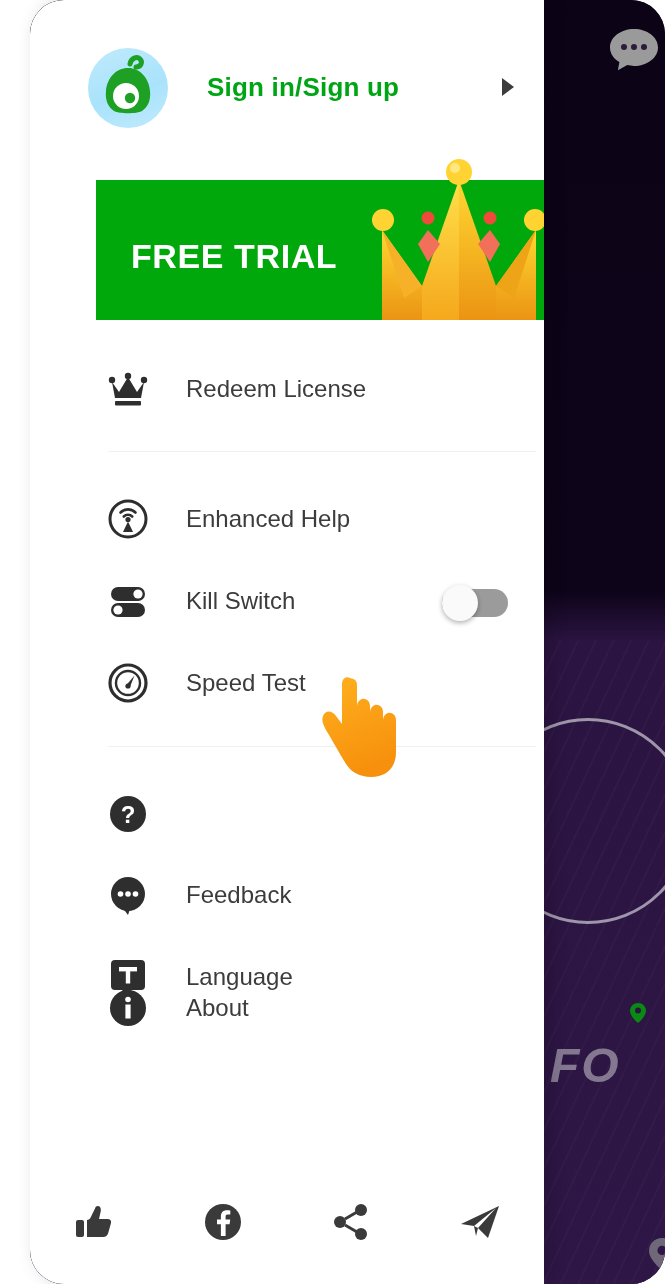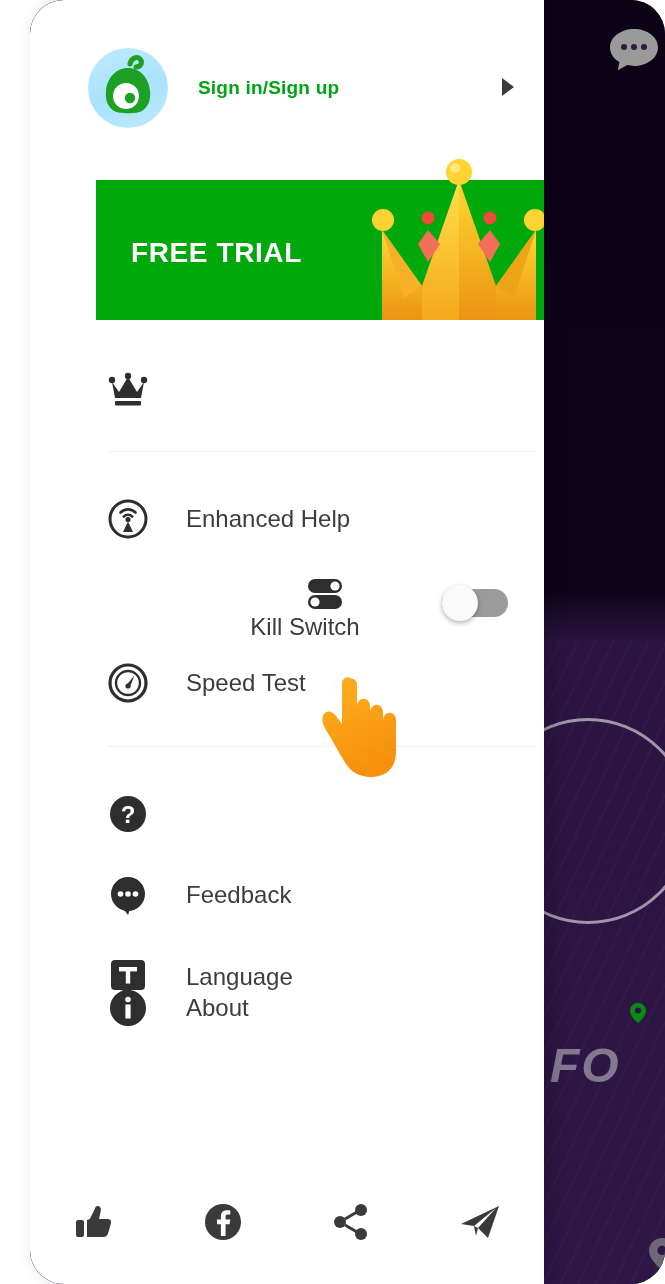--- a/index.html
+++ b/index.html
@@ -117,23 +117,23 @@
     margin-left: 58px;
     width: 80px;
     height: 80px;
     border-radius: 50%;
     background: linear-gradient(160deg, #c0eafc 0%, #a9e3fb 55%, #bfeafd 100%);
     position: relative;
     flex: none;
   }
   #brand-logo svg { position: absolute; left: 0; top: 0; }
   #account-label {
-    margin-left: 30px;
+    margin-left: 39px;
     color: #00a515;
-    font-size: 19px;
+    font-size: 26px;
     font-weight: bold;
     letter-spacing: .2px;
   }
   #account-chevron {
     position: absolute;
     right: 30px;
     top: 78px;
     width: 0; height: 0;
     border-top: 9px solid transparent;
     border-bottom: 9px solid transparent;
@@ -149,21 +149,21 @@
     height: 140px;
     background: #00a80c;
     cursor: pointer;
     overflow: visible;
   }
   #free-trial-label {
     position: absolute;
     left: 35px;
     top: 57px;
     color: #ffffff;
-    font-size: 28px;
+    font-size: 34px;
     font-weight: bold;
     letter-spacing: .6px;
   }
   #crown-art {
     position: absolute;
     left: 268px;
     top: -22px;
     width: 190px;
     height: 162px;
   }
@@ -197,21 +197,21 @@
     justify-content: center;
     flex: none;
   }
   .menu-label {
     margin-left: 36px;
     font-size: 24px;
     color: #3c3c3c;
   }
   #row-redeem   { top: 361px; }
   #row-enhanced { top: 491px; }
-  #row-killswitch { top: 573px; flex-direction: column; }
+  #row-killswitch { top: 573px; }
   #row-speedtest { top: 655px; }
   #row-help     { top: 786px; }
   #row-feedback { top: 867px; }
   #row-language { top: 949px; }
   #row-about    { top: 980px; }
 
   
   #kill-switch-toggle {
     position: absolute;
     right: 36px;
@@ -352,20 +352,21 @@
   <div class="menu-row" id="row-redeem">
     <span class="menu-icon">
       <svg viewBox="0 0 40 34" width="40" height="34">
         <path d="M4 10 L11 20 L20 5 L29 20 L36 10 L33 26 L7 26 Z" fill="#2e2e2e"></path>
         <circle cx="4" cy="8" r="3.2" fill="#2e2e2e"></circle>
         <circle cx="20" cy="4" r="3.2" fill="#2e2e2e"></circle>
         <circle cx="36" cy="8" r="3.2" fill="#2e2e2e"></circle>
         <rect x="7" y="29" width="26" height="4.5" rx="1" fill="#2e2e2e"></rect>
       </svg>
     </span>
+    <span class="menu-label">Redeem License</span>
   </div>
 
   <div class="divider" id="divider-1"></div>
 
   <div class="menu-row" id="row-enhanced">
     <span class="menu-icon">
       <svg viewBox="0 0 40 40" width="40" height="40">
         <circle cx="20" cy="20" r="18" fill="none" stroke="#2e2e2e" stroke-width="3"></circle>
         <path d="M12.5 13.5a10.5 10.5 0 0 1 15 0" fill="none" stroke="#2e2e2e" stroke-width="2.6" stroke-linecap="round"></path>
         <path d="M15.8 17.5a6 6 0 0 1 8.4 0" fill="none" stroke="#2e2e2e" stroke-width="2.6" stroke-linecap="round"></path>

